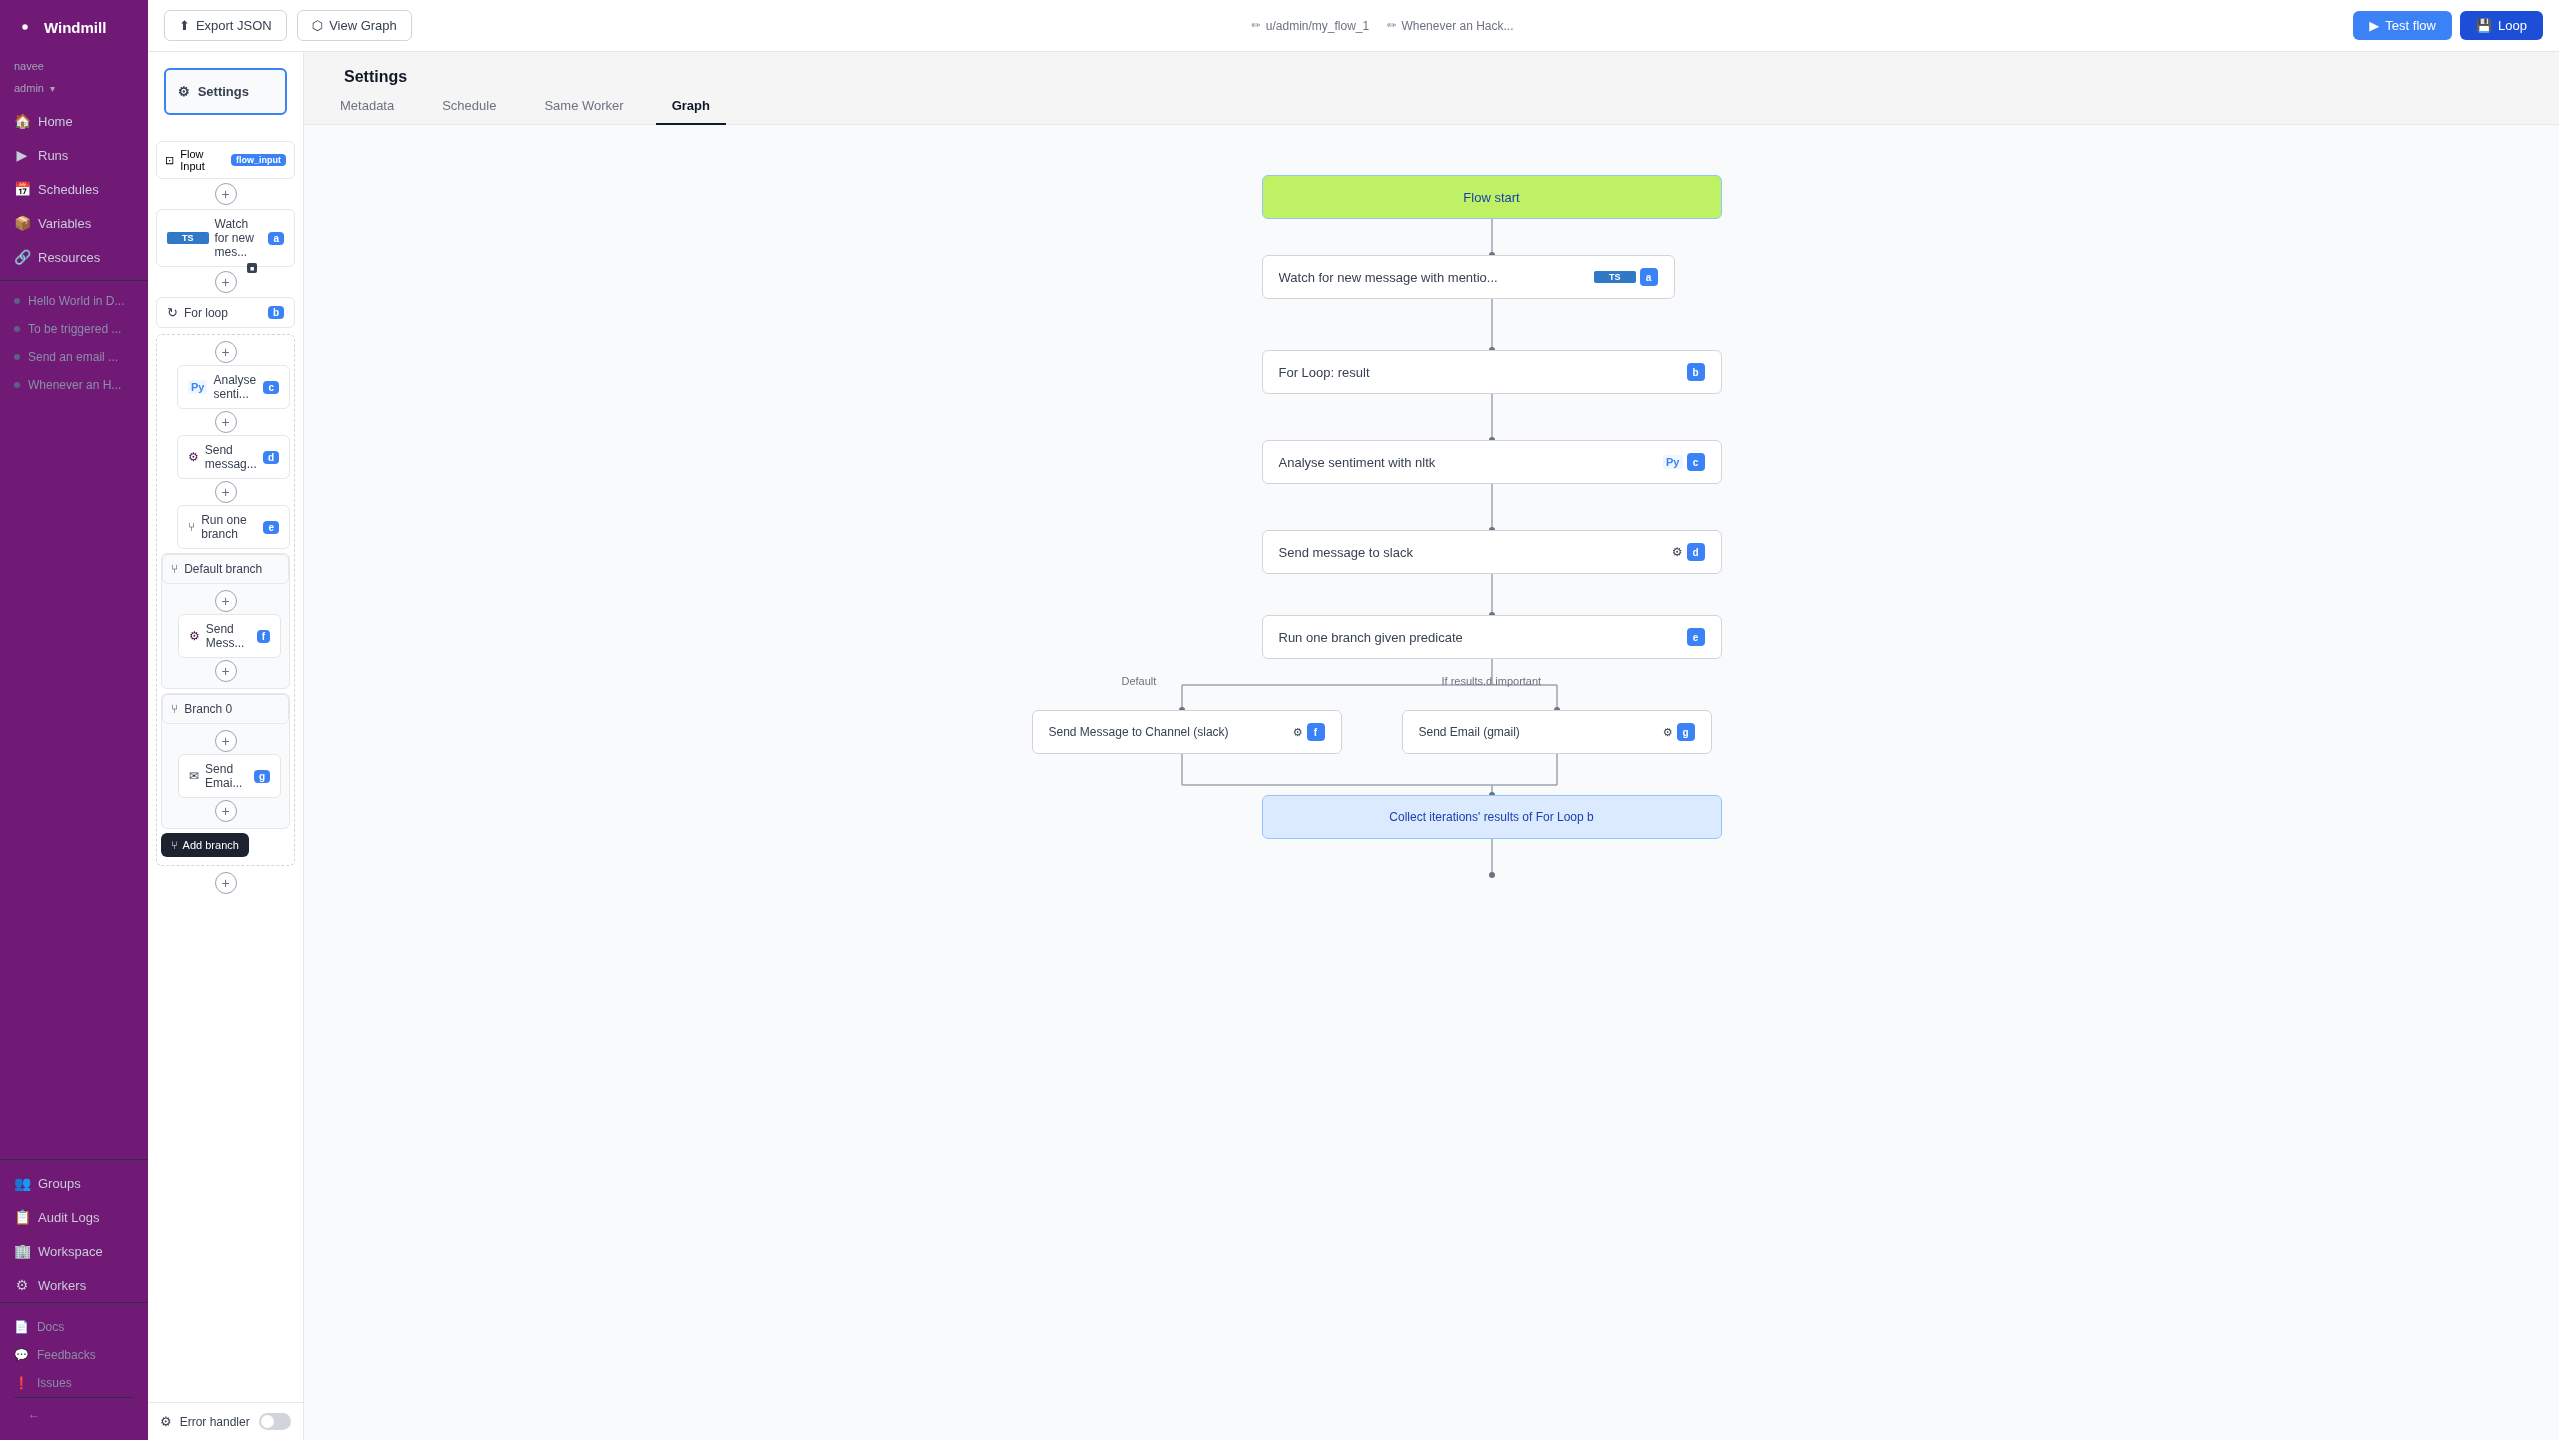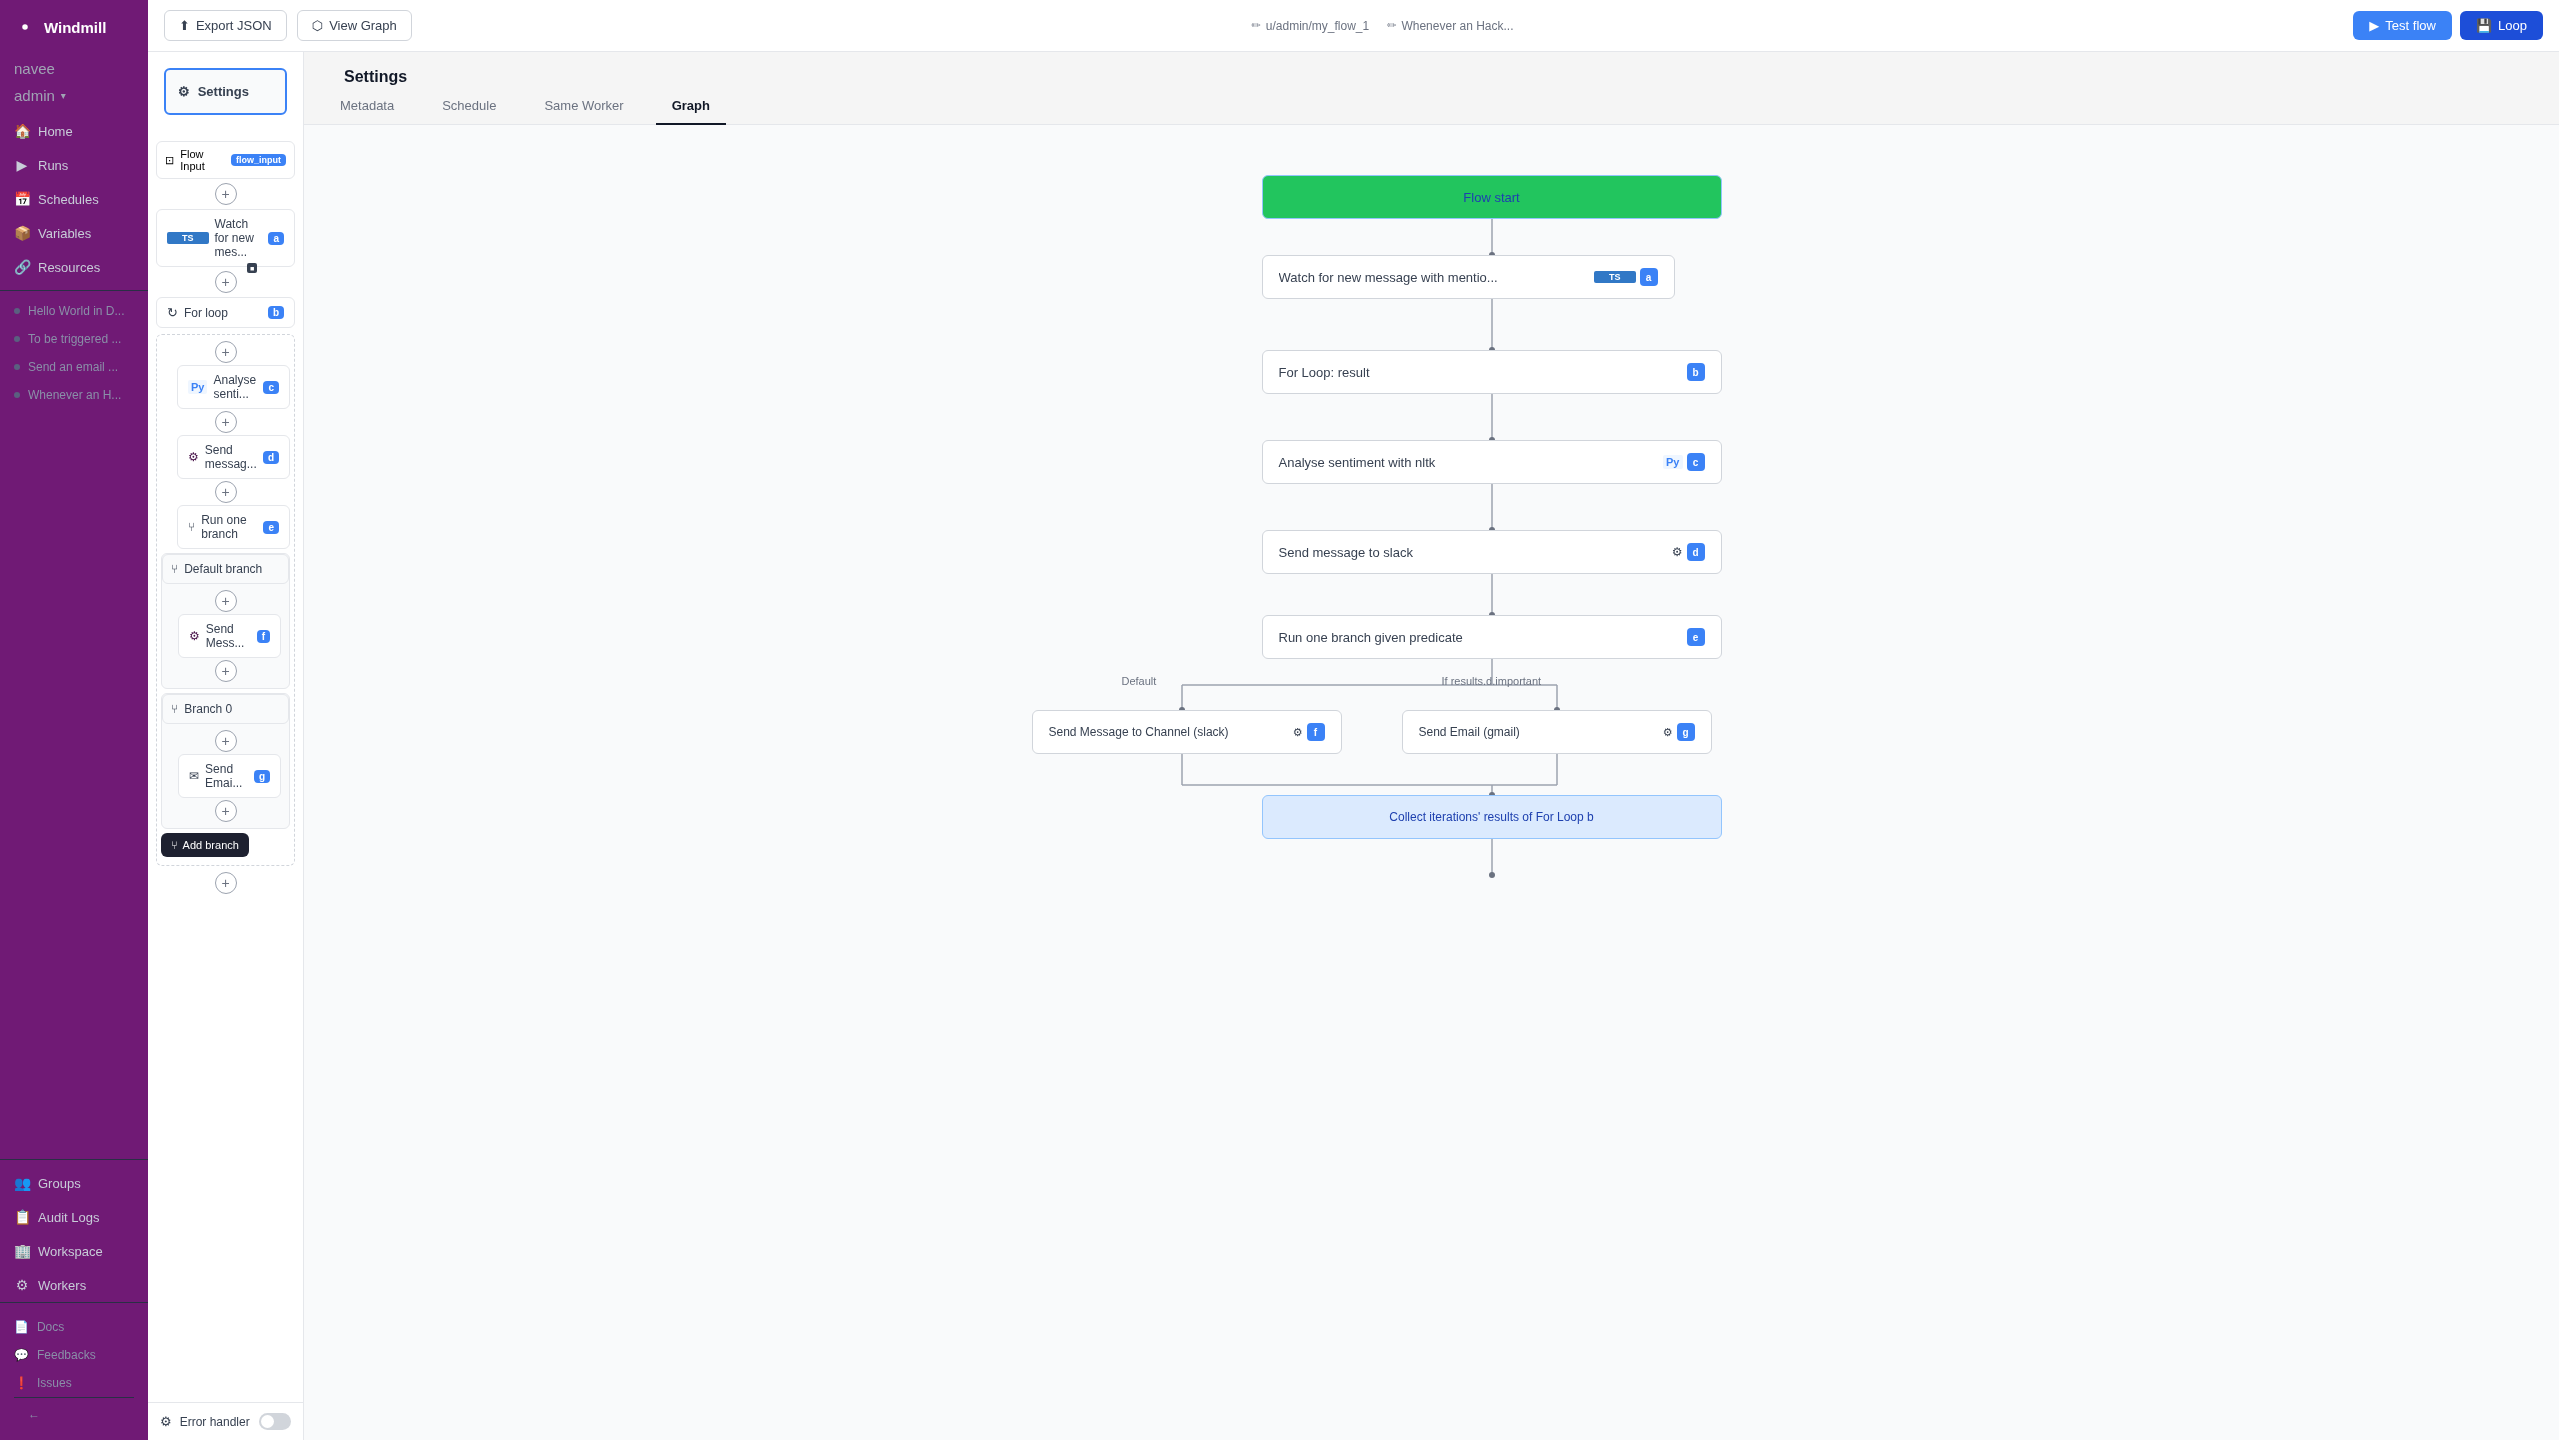--- a/index.html
+++ b/index.html
@@ -22,21 +22,21 @@
       color: white;
       font-weight: 700;
       font-size: 15px;
     }
     .sidebar-logo svg { width: 22px; height: 22px; fill: white; }
     .sidebar-user {
       display: flex; align-items: center; gap: 6px;
       padding: 6px 14px 10px;
       font-size: 12px; color: #a0a4b4;
     }
-    .sidebar-user span { font-size: 15px; }
+    .sidebar-user span { font-size: 11px; }
     .sidebar-section {
       flex: 1;
     }
     .sidebar-nav-item {
       display: flex; align-items: center; gap: 8px;
       padding: 9px 14px;
       color: #c8ccd8;
       cursor: pointer;
       font-size: 13px;
       border-radius: 0;
@@ -330,21 +330,21 @@
       position: absolute;
       border-radius: 6px;
       display: flex;
       align-items: center;
       padding: 10px 16px;
       font-size: 13px;
       font-weight: 400;
     }
 
     .node-start-end {
-      background: #22c55e;
+      background: #bef264;
       border: 1.5px solid #93c5fd;
       color: #1e40af;
       font-weight: 500;
     }
 
     .node-step {
       background: white;
       border: 1.5px solid #d1d5db;
       color: #374151;
     }

